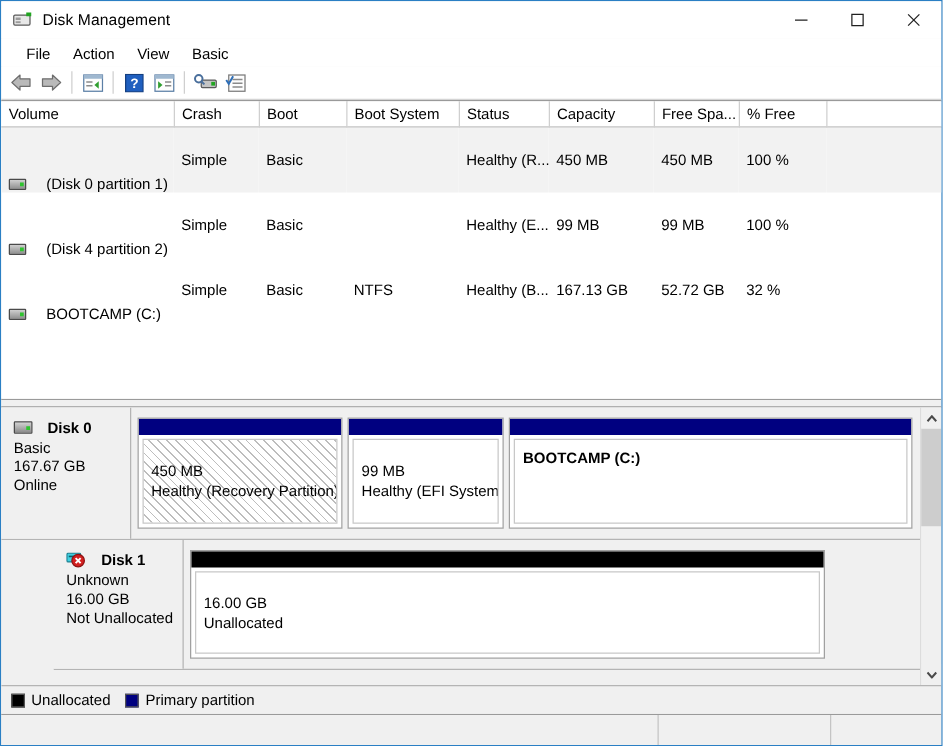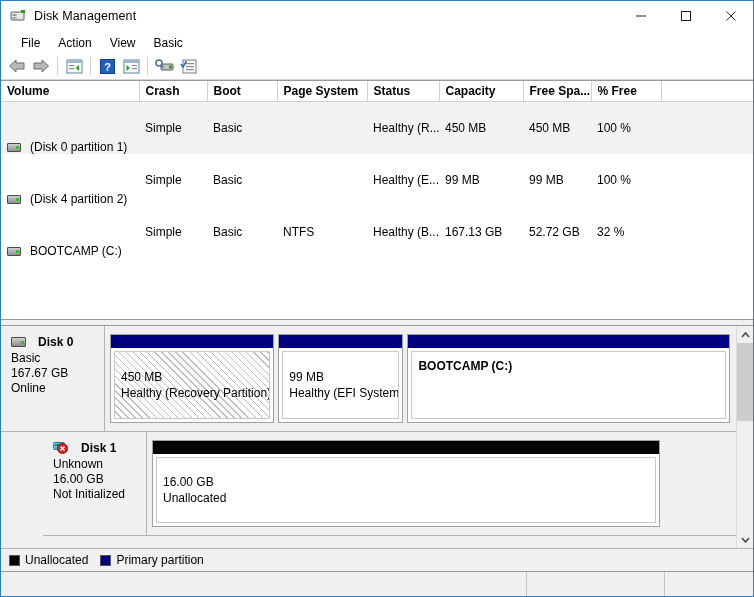--- a/index.html
+++ b/index.html
@@ -105,42 +105,42 @@
   table.voltable {
     border-collapse: collapse;
     width: 754px;
     table-layout: fixed;
   }
   table.voltable th {
     height: 19px;
     background: #ffffff;
     border-right: 1px solid #cfcfcf;
     border-bottom: 1px solid #cfcfcf;
-    font-weight: bold;
+    font-weight: normal;
     font-size: 12px;
     text-align: left;
     padding: 0 0 1px 6px;
     color: #000;
     white-space: nowrap;
     overflow: hidden;
   }
   table.voltable th:last-child { border-right: none; }
   table.voltable td {
     height: 18px;
     font-size: 12px;
     padding: 0 0 0 6px;
     white-space: nowrap;
     overflow: hidden;
     color: #000;
   }
   tr.selected td { background: #f2f2f2; }
   .vol-name-cell {
     display: flex;
     align-items: center;
-    gap: 9px;
+    gap: 16px;
     padding-left: 0;
     margin-top: 38px;
   }
   .drive-glyph {
     width: 14px; height: 9px;
     flex: 0 0 auto;
     position: relative;
     border: 1px solid #4a4a4a;
     border-radius: 1px;
     background: linear-gradient(#cfcfcf, #8f8f8f);
@@ -480,21 +480,21 @@
           <col style="width:84px">
         <col style="width:68px">
           <col style="width:70px">
           <col style="width:94px">
       </colgroup>
       <thead>
         <tr>
           <th>Volume</th>
           <th>Crash</th>
           <th>Boot</th>
-          <th>Page System</th>
+          <th>Boot System</th>
           <th>Status</th>
           <th>Capacity</th>
           <th>Free Spa...</th>
           <th>% Free</th>
           <th></th>
         </tr>
       </thead>
       <tbody>
         <tr class="selected">
           <td>
@@ -601,21 +601,21 @@
                   <rect x="2" y="2.5" width="4" height="1.3" fill="#0d5d6b"></rect>
                   <circle cx="9.5" cy="6.5" r="5" fill="#d32020" stroke="#8e1212" stroke-width="1"></circle>
                   <line x1="7.5" y1="4.5" x2="11.5" y2="8.5" stroke="#ffffff" stroke-width="1.6"></line>
                   <line x1="11.5" y1="4.5" x2="7.5" y2="8.5" stroke="#ffffff" stroke-width="1.6"></line>
                 </svg>
               </span>
               <span>Disk 1</span>
             </div>
             <div class="disk-line">Unknown</div>
             <div class="disk-line">16.00 GB</div>
-            <div class="disk-line">Not Initialized</div>
+            <div class="disk-line">Not Unallocated</div>
           </div>
           <div class="parts">
             <div class="part" style="width:508px">
               <div class="part-bar unalloc"></div>
               <div class="part-body vcenter">
                 <div class="part-line">16.00 GB</div>
                 <div class="part-line">Unallocated</div>
               </div>
             </div>
           </div>

